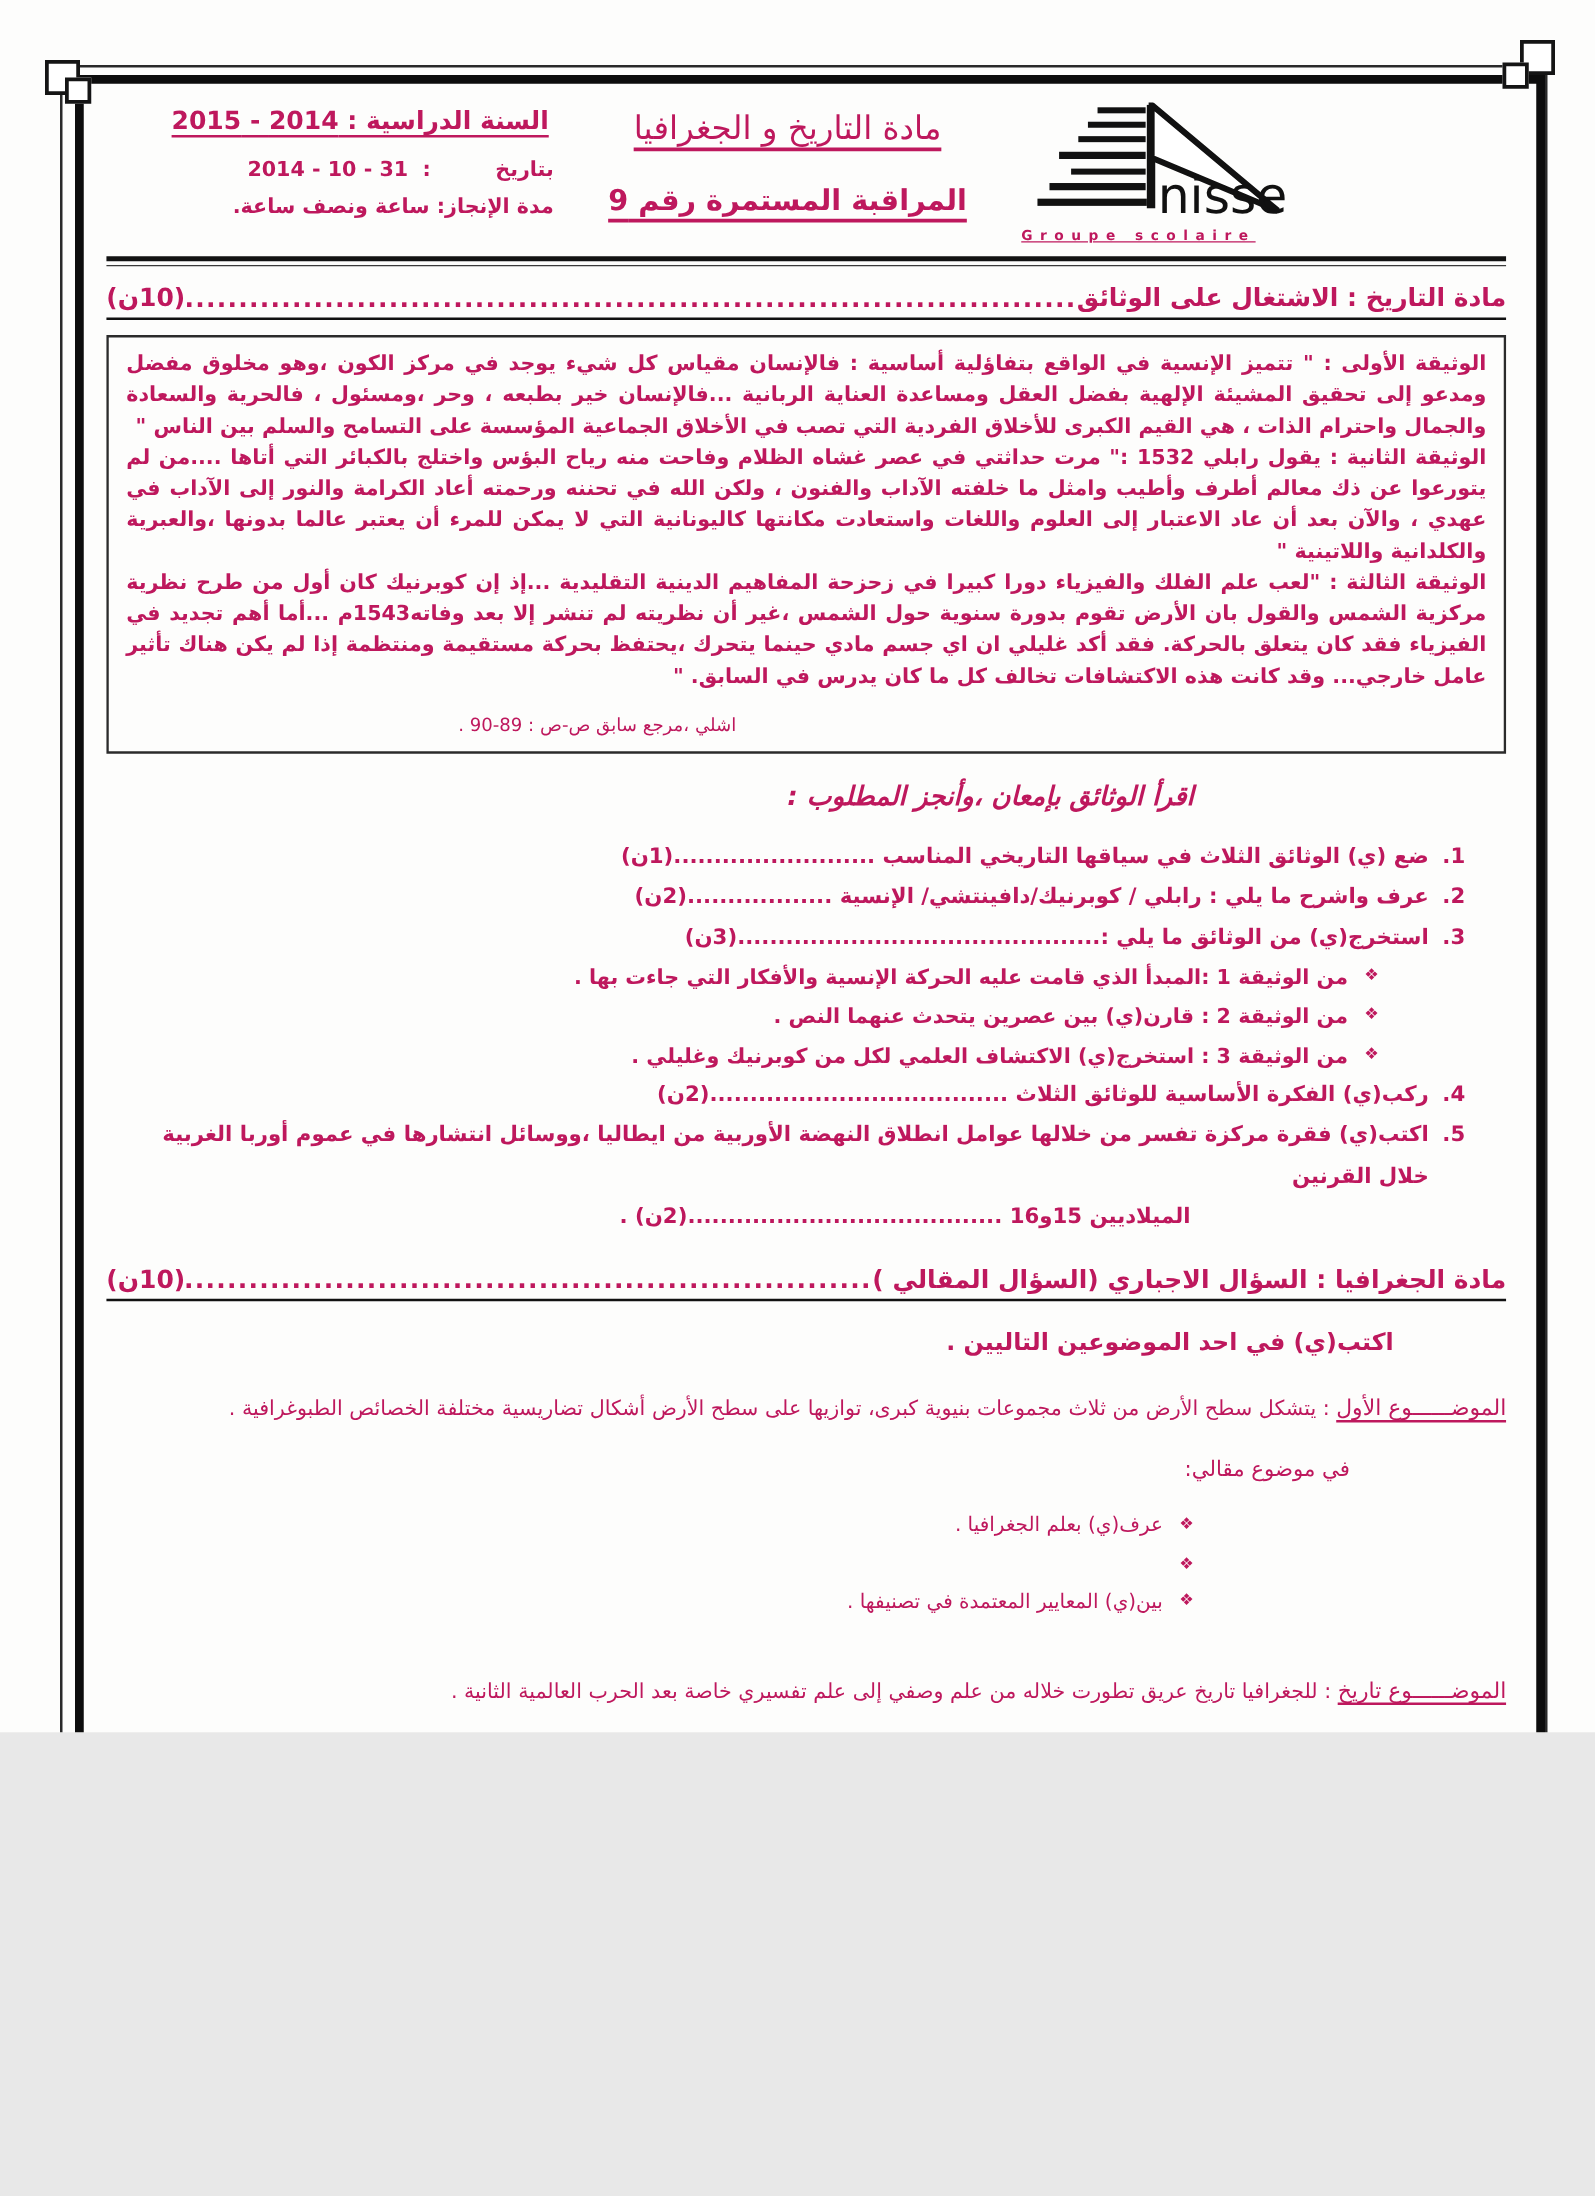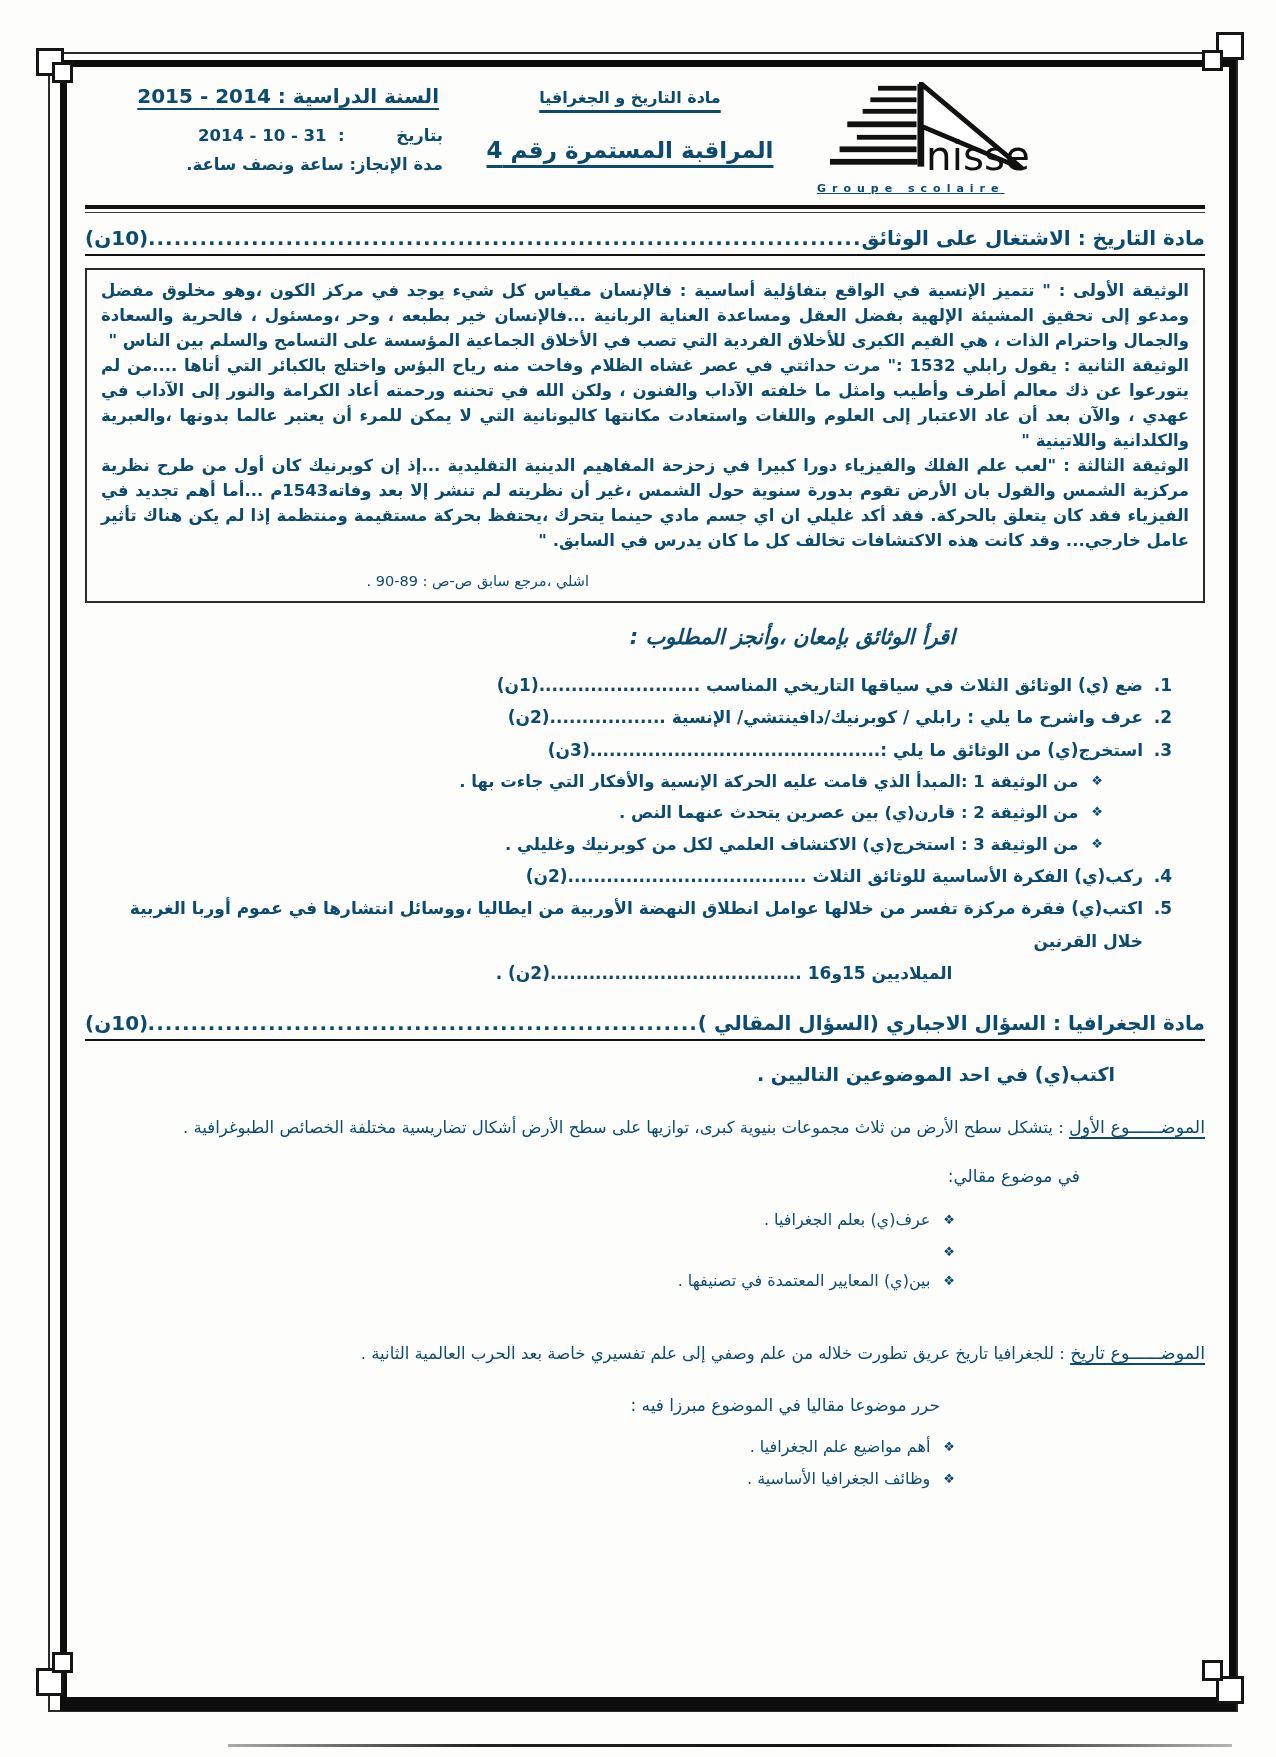--- a/index.html
+++ b/index.html
@@ -1,32 +1,32 @@
 <!DOCTYPE html>
 <html lang="ar"><head>
 <meta charset="utf-8">
 <style>
   html,body{margin:0;padding:0;background:#e8e8e8;}
-  .page{position:relative;width:1276px;height:1757px;background:#fdfdfc;overflow:hidden;
-        font-family:"DejaVu Sans",sans-serif;color:#0c4a6e;}
+  .page{position:relative;width:1276px;height:1386px;background:#fdfdfc;overflow:hidden;
+        font-family:"DejaVu Sans",sans-serif;color:#be185d;}
   
   .frame-outer{position:absolute;left:48px;top:52px;width:1186px;height:1656px;border:2px solid #2a2a2a;}
   .frame-inner{position:absolute;left:60px;top:60px;width:1162px;height:1630px;
                border:7px solid #0d0d0d;border-bottom-width:14px;}
   .corner{position:absolute;background:#fff;border:3px solid #151515;}
   
   .content{position:absolute;left:85px;top:70px;width:1120px;height:1612px;overflow:hidden;direction:rtl;}
   
   .header{display:flex;direction:ltr;align-items:flex-start;margin-top:10px;}
   .hdr-left{width:358px;direction:rtl;}
   .hdr-year{font-size:20px;font-weight:700;text-decoration:underline;text-underline-offset:5px;
             text-decoration-thickness:2px;margin:4px 4px 14px 0;white-space:pre;}
   .hdr-line{font-size:16.5px;font-weight:700;line-height:1.75;white-space:pre;}
   .hdr-center{flex:1;text-align:center;direction:rtl;}
-  .subject-title{font-size:16px;font-weight:700;text-decoration:underline;text-decoration-thickness:2.5px;
+  .subject-title{font-size:26px;font-weight:400;text-decoration:underline;text-decoration-thickness:2.5px;
                  text-underline-offset:7px;margin-top:8px;}
   .exam-title{font-size:23px;font-weight:700;text-decoration:underline;text-decoration-thickness:2.5px;
               text-underline-offset:7px;margin-top:30px;}
   .hdr-logo{width:228px;direction:ltr;padding-top:2px;text-decoration:underline;}
   .hdr-spacer{width:160px;}
   .divider{margin-top:10px;height:3px;border-top:4px solid #131313;border-bottom:1px solid #3a3a3a;}
   
   .section-heading{display:flex;align-items:baseline;margin-top:13px;font-size:20px;font-weight:700;
                    border-bottom:2px solid #111;padding-bottom:4px;}
   .section-heading .dots{flex:1;overflow:hidden;white-space:nowrap;letter-spacing:1px;}
@@ -81,21 +81,21 @@
   <div class="content">
 
     <div class="header">
       <div class="hdr-left">
         <div class="hdr-year">السنة الدراسية : 2014 - 2015</div>
         <div class="hdr-line">بتاريخ         :  31 - 10 - 2014</div>
         <div class="hdr-line">مدة الإنجاز: ساعة ونصف ساعة.</div>
       </div>
       <div class="hdr-center">
         <div class="subject-title">مادة التاريخ و الجغرافيا</div>
-        <div class="exam-title">المراقبة المستمرة رقم 4</div>
+        <div class="exam-title">المراقبة المستمرة رقم 9</div>
       </div>
       <div class="hdr-logo">
         <svg width="224" height="100" viewBox="0 0 230 104">
           <g fill="#111">
             <rect x="62" y="4" width="40" height="5"></rect>
             <rect x="54" y="16" width="48" height="5"></rect>
             <rect x="46" y="28" width="56" height="5"></rect>
             <rect x="30" y="41" width="72" height="6"></rect>
             <rect x="40" y="55" width="62" height="5"></rect>
             <rect x="22" y="67" width="80" height="6"></rect>

